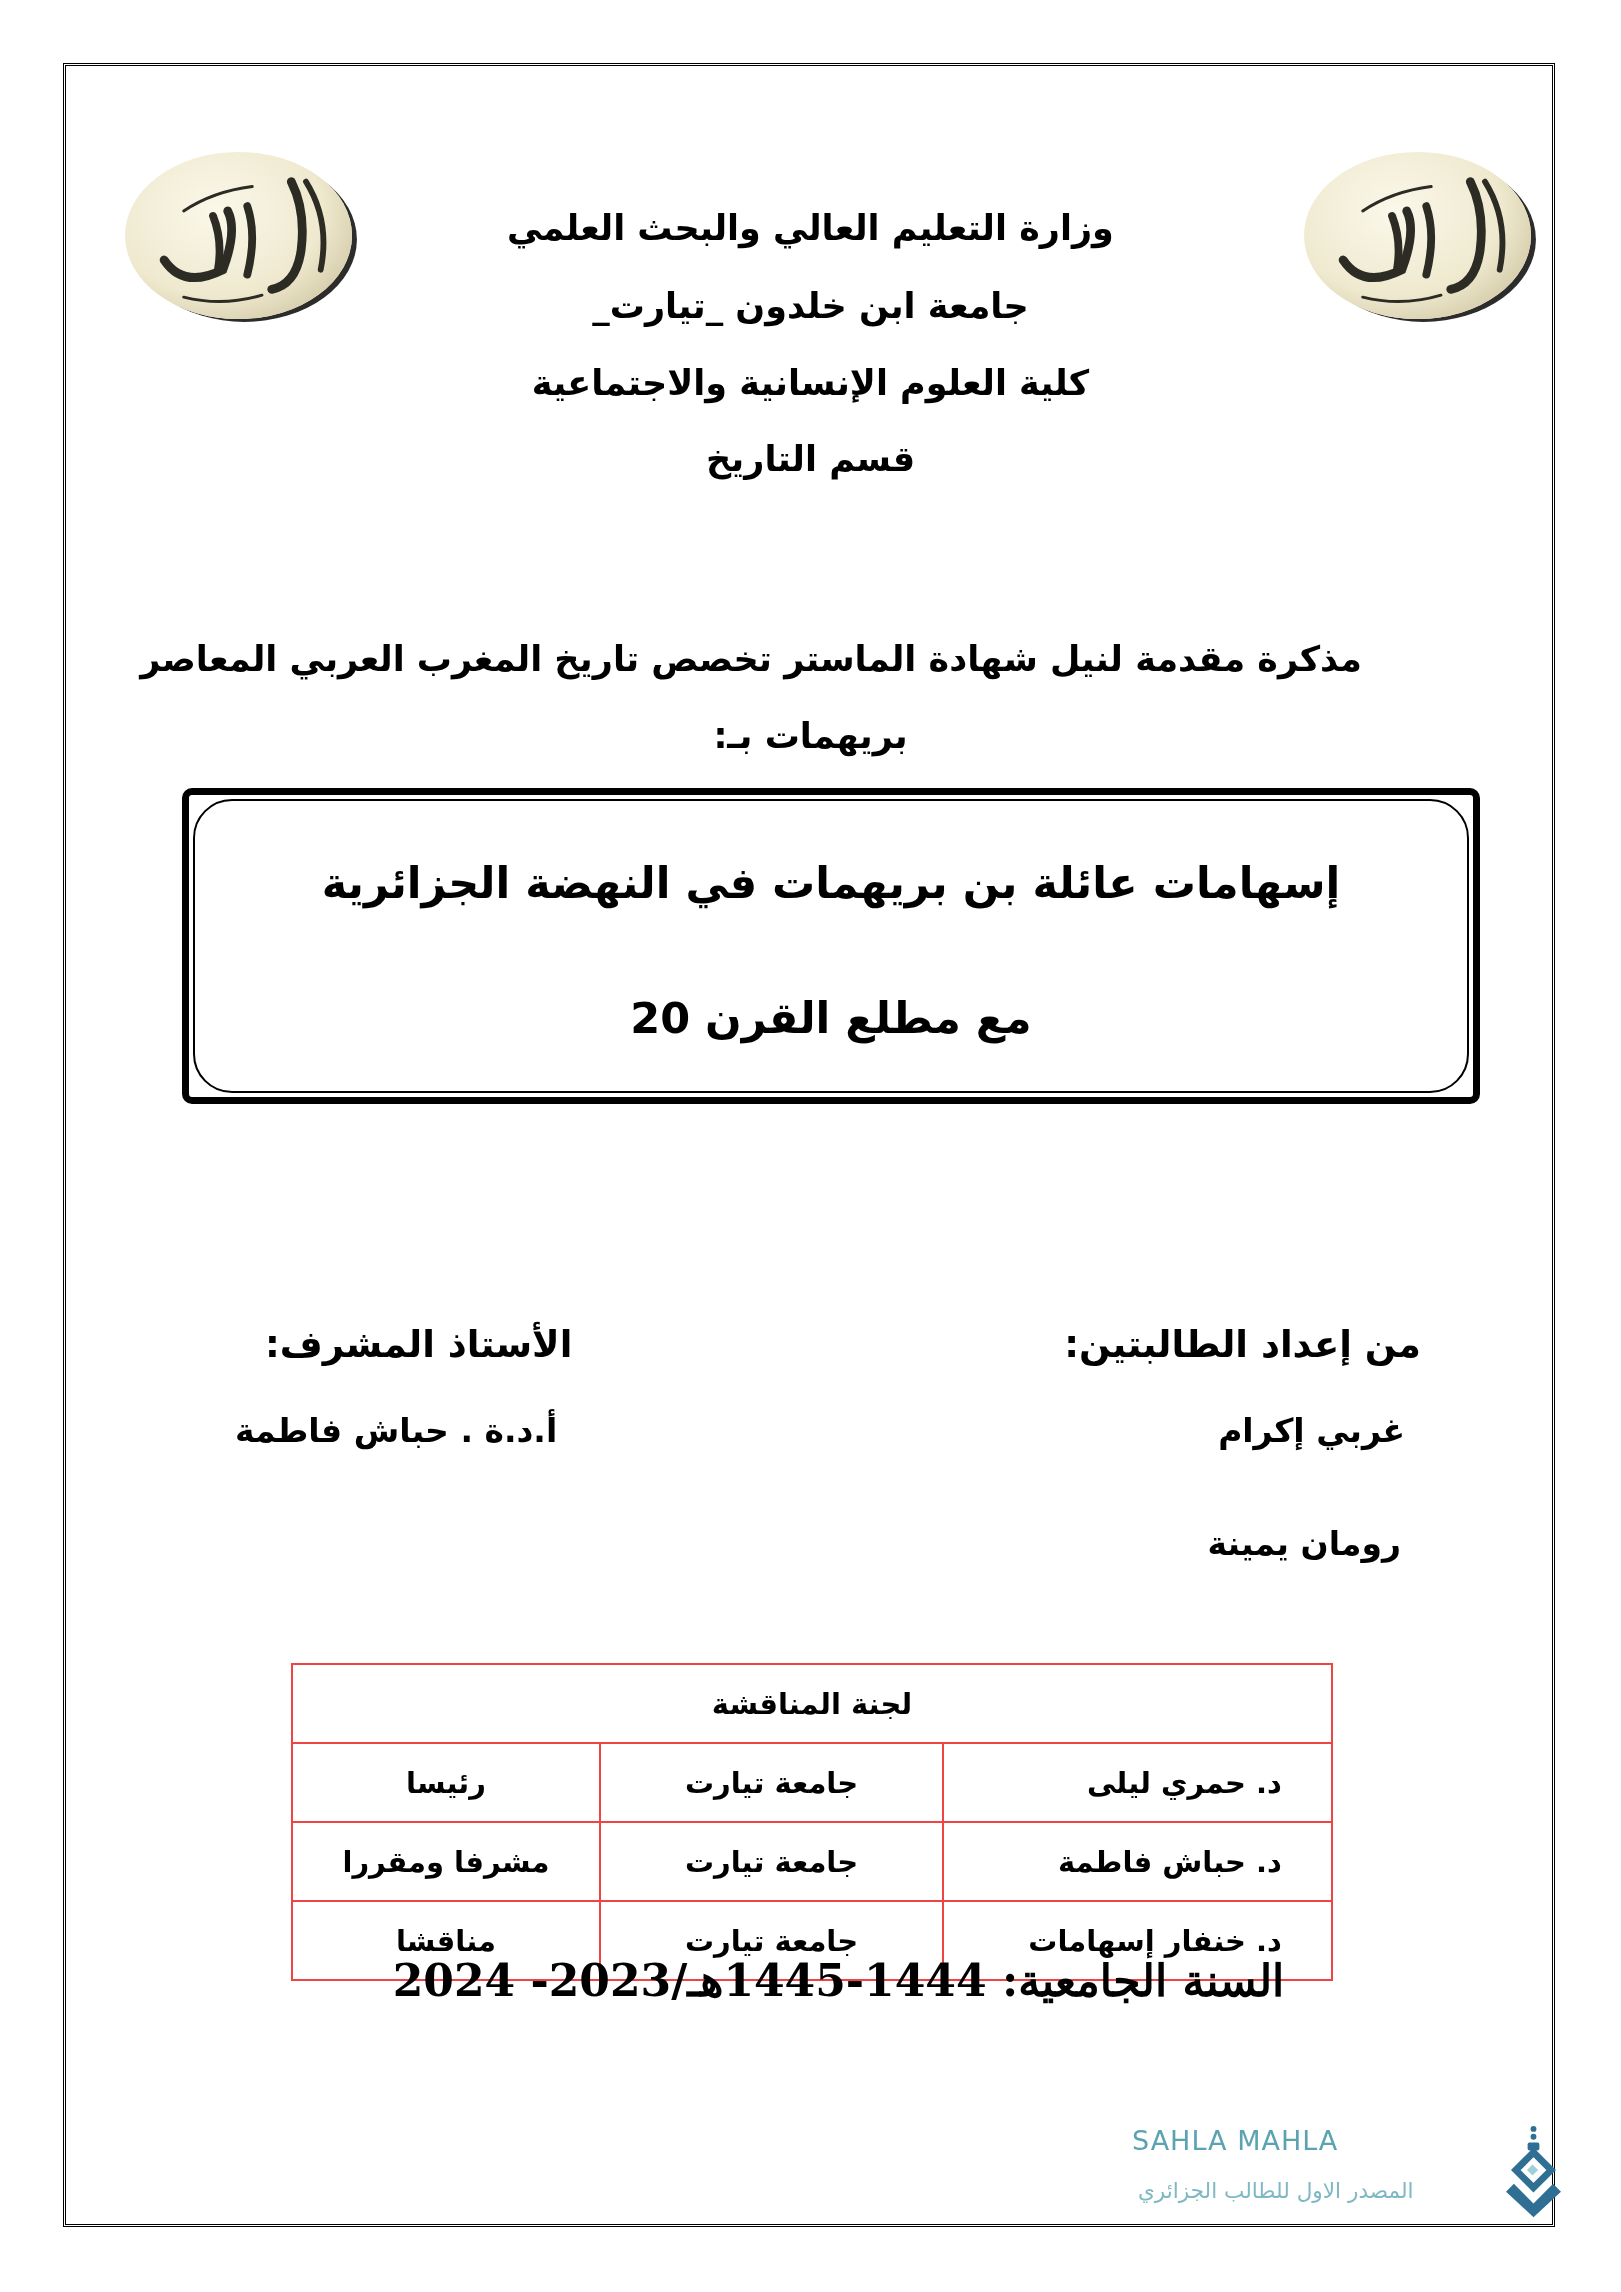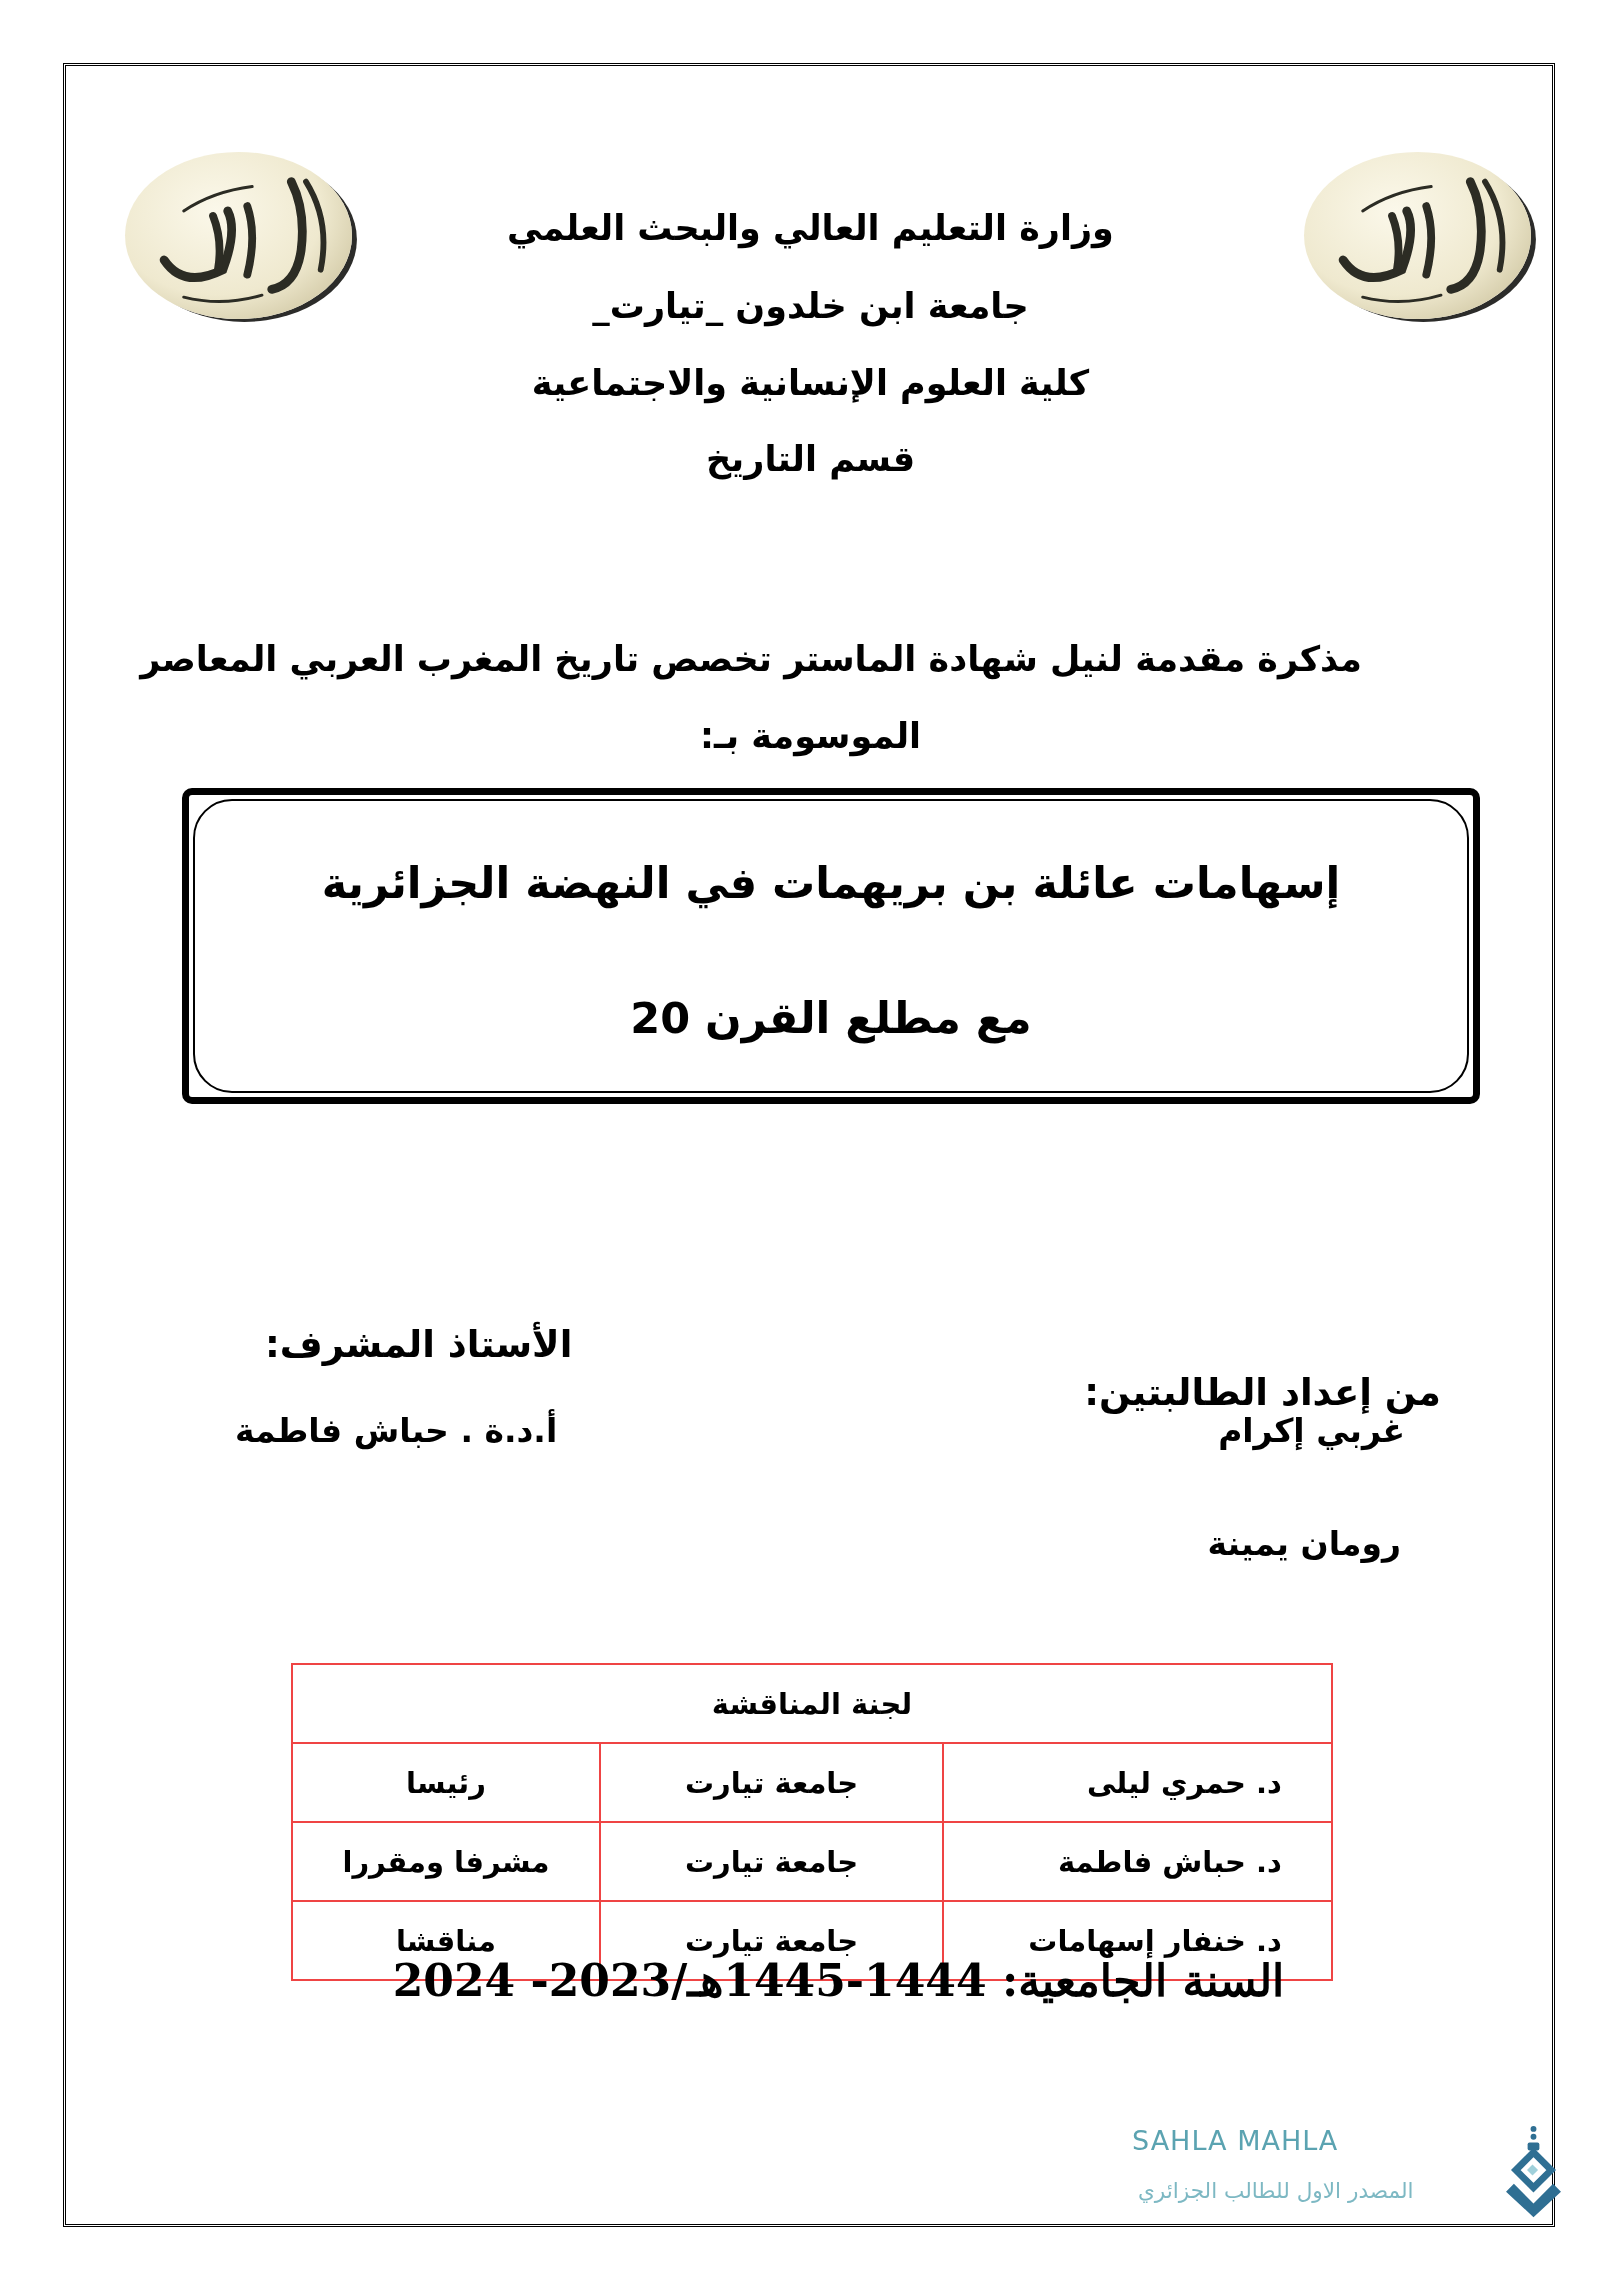--- a/index.html
+++ b/index.html
@@ -73,29 +73,29 @@
     </g>
   </svg>
 </div>
 
 <div class="hdr-line ar" style="top:208px;">وزارة التعليم العالي والبحث العلمي</div>
 <div class="hdr-line ar" style="top:286px;">جامعة ابن خلدون _تيارت_</div>
 <div class="hdr-line ar" style="top:363px;">كلية العلوم الإنسانية والاجتماعية</div>
 <div class="hdr-line ar" style="top:439px;">قسم التاريخ</div>
 
 <div class="abs ar" style="left:225px; width:1137px; top:639px; text-align:center; font-size:35px;">مذكرة مقدمة لنيل شهادة الماستر تخصص تاريخ المغرب العربي المعاصر</div>
-<div class="abs ar" style="left:0; width:1621px; top:716px; text-align:center; font-size:35px;">الموسومة بـ:</div>
+<div class="abs ar" style="left:0; width:1621px; top:716px; text-align:center; font-size:35px;">بريهمات بـ:</div>
 
 <div class="title-box">
   <div class="title-box-inner"></div>
   <div class="title-line ar" style="top:63px;">إسهامات عائلة بن بريهمات في النهضة الجزائرية</div>
   <div class="title-line ar" style="top:198px;">مع مطلع القرن 20</div>
 </div>
 
-<div class="abs ar label" style="right:180px; top:1323px;margin-top:48px;">من إعداد الطالبتين:</div>
+<div class="abs ar label" style="right:200px; top:1323px;">من إعداد الطالبتين:</div>
 <div class="abs ar name" style="right:216px; top:1411px;">غربي إكرام</div>
 <div class="abs ar name" style="right:220px; top:1498px;margin-top:26px;">رومان يمينة</div>
 
 <div class="abs ar label" style="left:265px; top:1323px;">الأستاذ المشرف:</div>
 <div class="abs ar name" style="left:235px; top:1411px;">أ.د.ة . حباش فاطمة</div>
 
 <table class="committee">
   <tbody>
       <tr>
     <td colspan="3">لجنة المناقشة</td>

